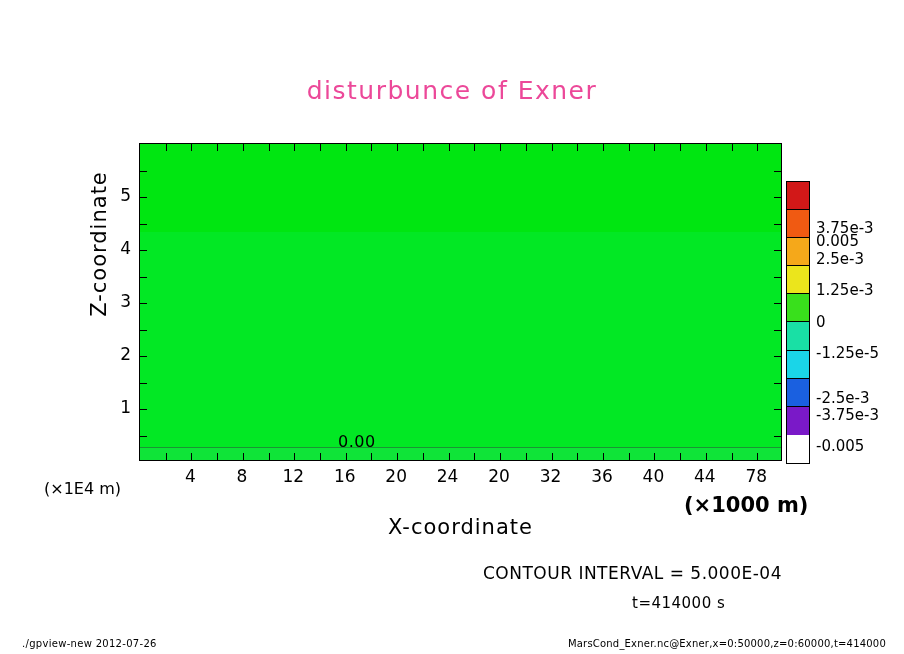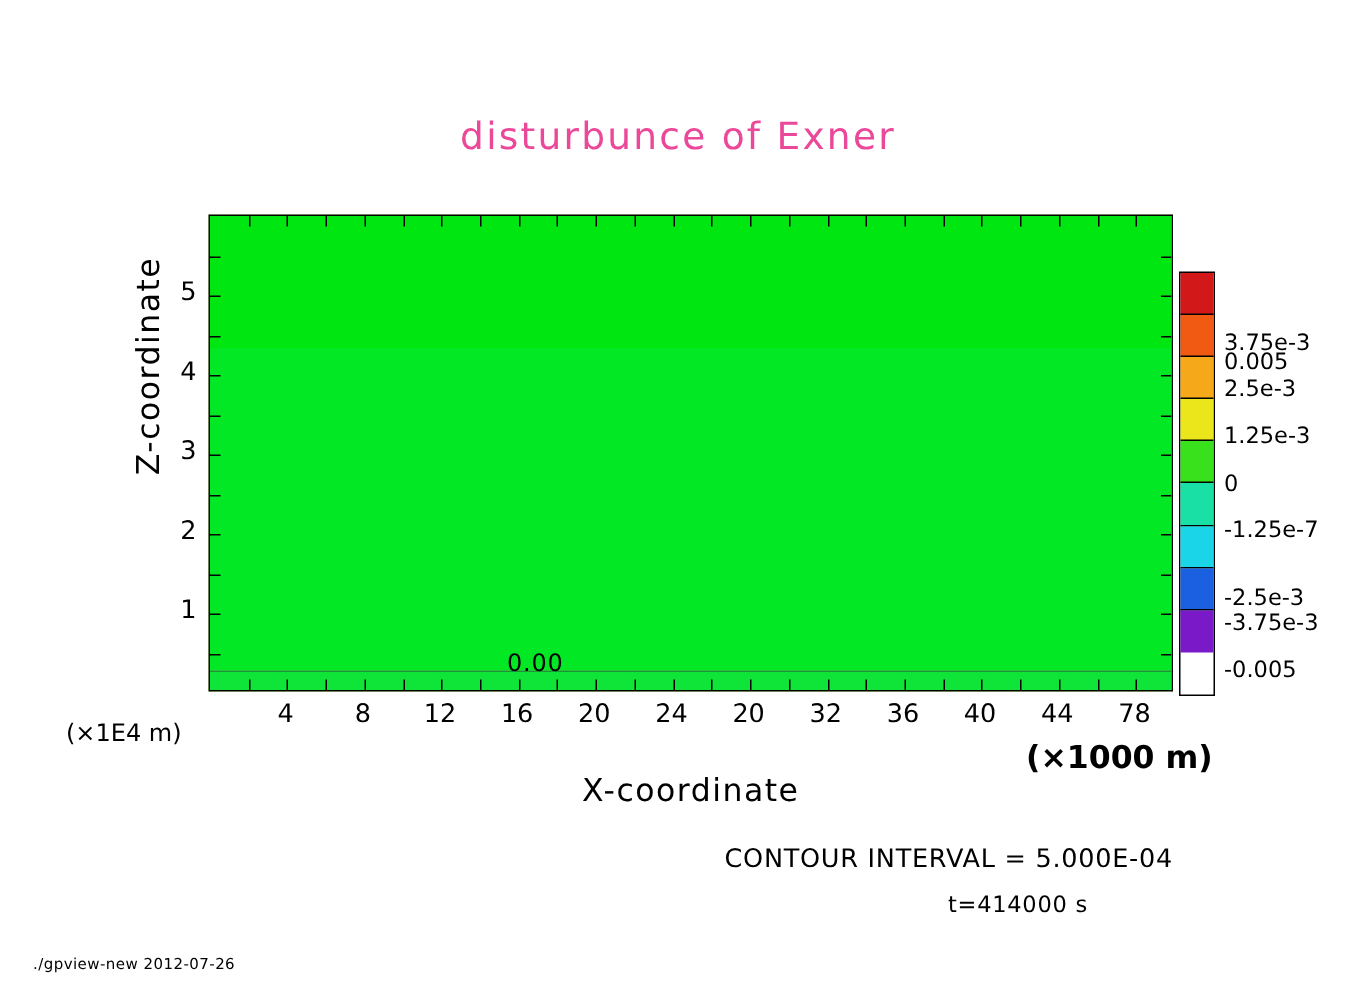--- a/index.html
+++ b/index.html
@@ -29,21 +29,21 @@
   }
 
   
   #plot-frame {
     left: 139px;
     top: 143px;
     width: 643px;
     height: 318px;
     border: 1.5px solid #000;
     box-sizing: border-box;
-    background: #bef264;
+    background: #737373;
     overflow: hidden;
   }
   
   .band {
     position: absolute;
     left: 0; right: 0;
   }
   #band-top    { top: 0;    height: 88px;  background: #00e611; }
   #band-mid    { top: 88px; height: 215px; background: #02e824; }
   #band-bottom { top: 303px; height: 15px; background: #0fe438; }
@@ -296,20 +296,21 @@
       <div class="cb-seg" style="background: rgb(26, 213, 232);"></div>
       <div class="cb-seg" style="background: rgb(26, 96, 224);"></div>
       <div class="cb-seg" style="background: rgb(122, 25, 200);"></div>
     </div>
   <div id="colorbar-labels">
       <div class="cb-label" style="top: 187.611px; margin-top: 44px;">0.005</div>
       <div class="cb-label" style="top: 218.833px;">3.75e-3</div>
       <div class="cb-label" style="top: 250.056px;">2.5e-3</div>
       <div class="cb-label" style="top: 281.278px;">1.25e-3</div>
       <div class="cb-label" style="top: 312.5px;">0</div>
-      <div class="cb-label" style="top: 343.722px;">-1.25e-7</div>
+      <div class="cb-label" style="top: 343.722px;">-1.25e-5</div>
       <div class="cb-label" style="top: 389px;">-2.5e-3</div>
       <div class="cb-label" style="top: 406.167px;">-3.75e-3</div>
       <div class="cb-label" style="top: 437.389px;">-0.005</div>
     </div>
 
   <div class="abs" id="footer-left">./gpview-new   2012-07-26</div>
+  <div class="abs" id="footer-right">MarsCond_Exner.nc@Exner,x=0:50000,z=0:60000,t=414000</div>
 </div>
 
 </body></html>

